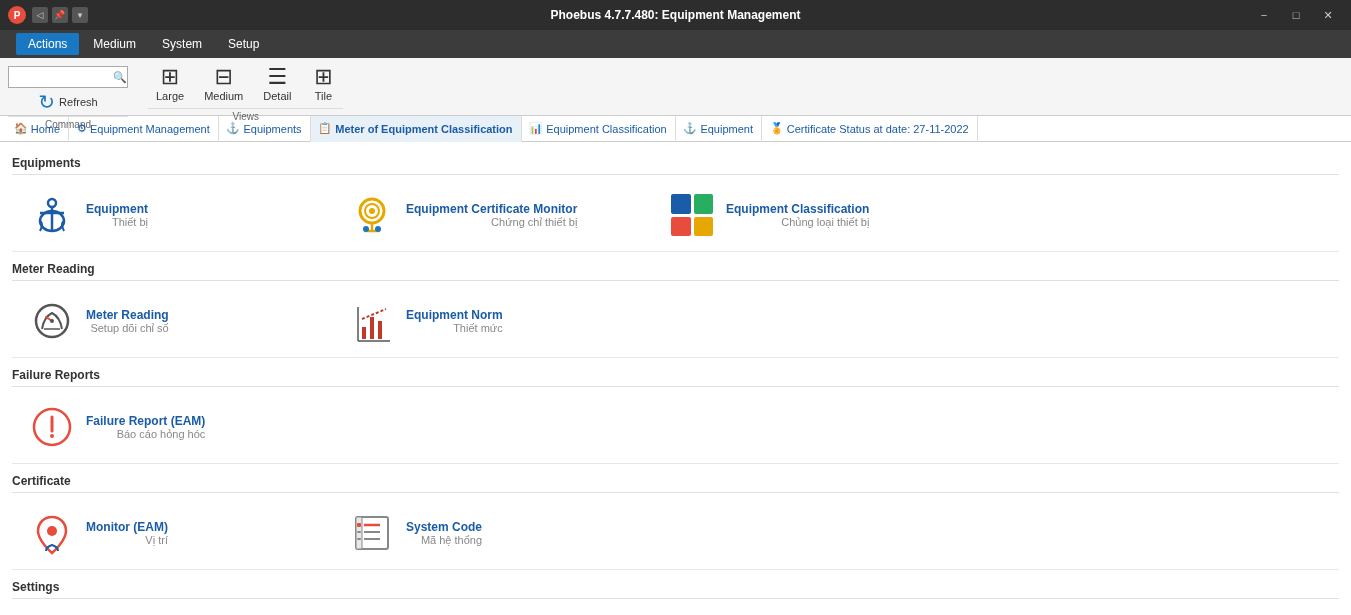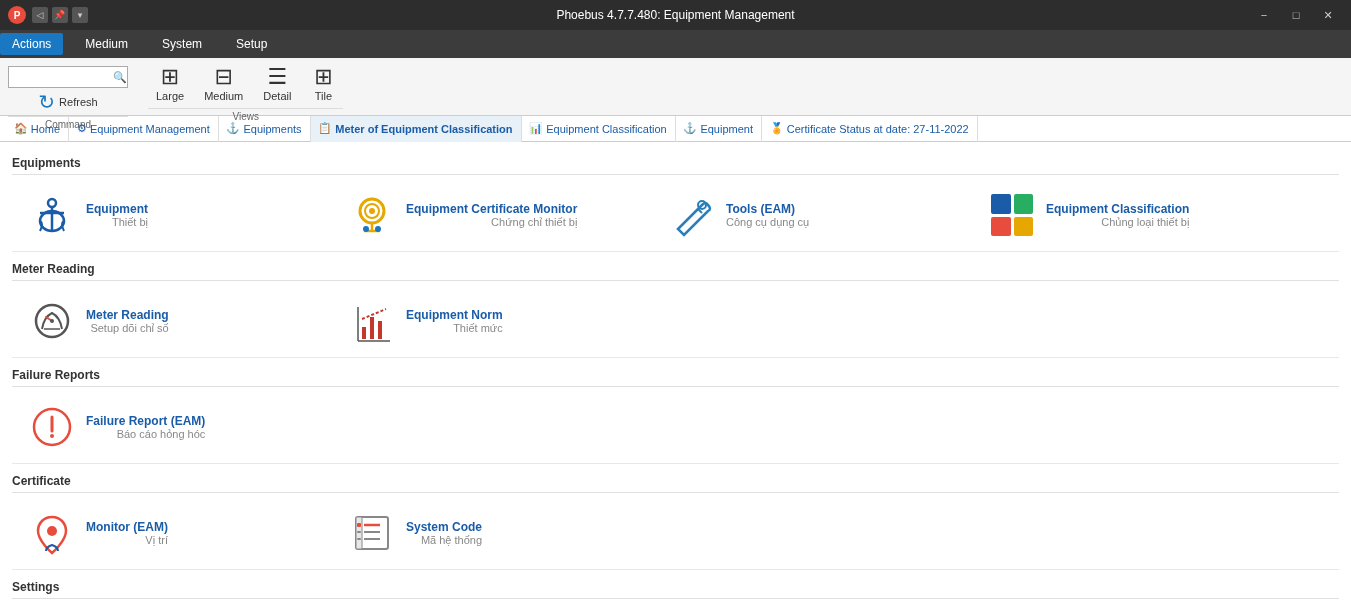--- a/index.html
+++ b/index.html
@@ -13,32 +13,32 @@
       display: flex;
       align-items: center;
       justify-content: space-between;
       padding: 0 8px;
       user-select: none;
     }
     .title-bar-left { display: flex; align-items: center; gap: 6px; }
     .title-bar-logo { width: 18px; height: 18px; background: #e74c3c; border-radius: 50%; display: flex; align-items: center; justify-content: center; color: white; font-size: 10px; font-weight: bold; }
     .title-bar-icons { display: flex; gap: 4px; }
     .title-bar-icon { width: 16px; height: 16px; background: #555; border-radius: 2px; display: flex; align-items: center; justify-content: center; color: #ccc; font-size: 9px; cursor: pointer; }
-    .title-bar-title { color: #fff; font-size: 12px; font-weight: normal; position: absolute; left: 50%; transform: translateX(-50%); }
+    .title-bar-title { color: #fff; font-size: 12px; font-weight: bold; position: absolute; left: 50%; transform: translateX(-50%); }
     .title-bar-controls { display: flex; gap: 2px; }
     .title-btn { width: 30px; height: 20px; display: flex; align-items: center; justify-content: center; color: #ccc; font-size: 11px; cursor: pointer; background: transparent; border: none; }
 
     
     .menu-bar {
       background: #3c3c3c;
       height: 28px;
       display: flex;
       align-items: center;
-      padding: 0 0;
-      gap: 10px;
+      padding: 0 16px;
+      gap: 2px;
     }
     .menu-item {
       color: #fff;
       padding: 4px 12px;
       cursor: pointer;
       font-size: 12px;
       border-radius: 2px;
       height: 22px;
       display: flex;
       align-items: center;
@@ -254,33 +254,20 @@
           <circle cx="16" cy="36" r="3" fill="#1a78c2"></circle>
           <circle cx="28" cy="36" r="3" fill="#1a78c2"></circle>
         </svg>
       </div>
       <div class="item-text">
         <span class="item-title">Equipment Certificate Monitor</span>
         <span class="item-subtitle">Chứng chỉ thiết bị</span>
       </div>
     </div>
 
-    <div class="item-card">
-      <div class="item-icon">
-        <svg width="44" height="44" viewBox="0 0 44 44">
-          <path d="M8 36 L28 16 L32 12 Q36 8 38 12 Q42 16 38 18 L34 22 L14 42 Z" fill="none" stroke="#2980b9" stroke-width="2.5"></path>
-          <path d="M28 16 L32 20" stroke="#2980b9" stroke-width="2"></path>
-          <circle cx="32" cy="12" r="4" fill="none" stroke="#2980b9" stroke-width="2"></circle>
-        </svg>
-      </div>
-      <div class="item-text">
-        <span class="item-title">Tools (EAM)</span>
-        <span class="item-subtitle">Công cụ dụng cụ</span>
-      </div>
-    </div>
 
     <div class="item-card">
       <div class="item-icon">
         <div style="display:grid;grid-template-columns:1fr 1fr;gap:3px;width:42px;height:42px;">
           <div style="background:#1a5ca8;border-radius:2px;"></div>
           <div style="background:#27ae60;border-radius:2px;"></div>
           <div style="background:#e74c3c;border-radius:2px;"></div>
           <div style="background:#e6a800;border-radius:2px;"></div>
         </div>
       </div>

